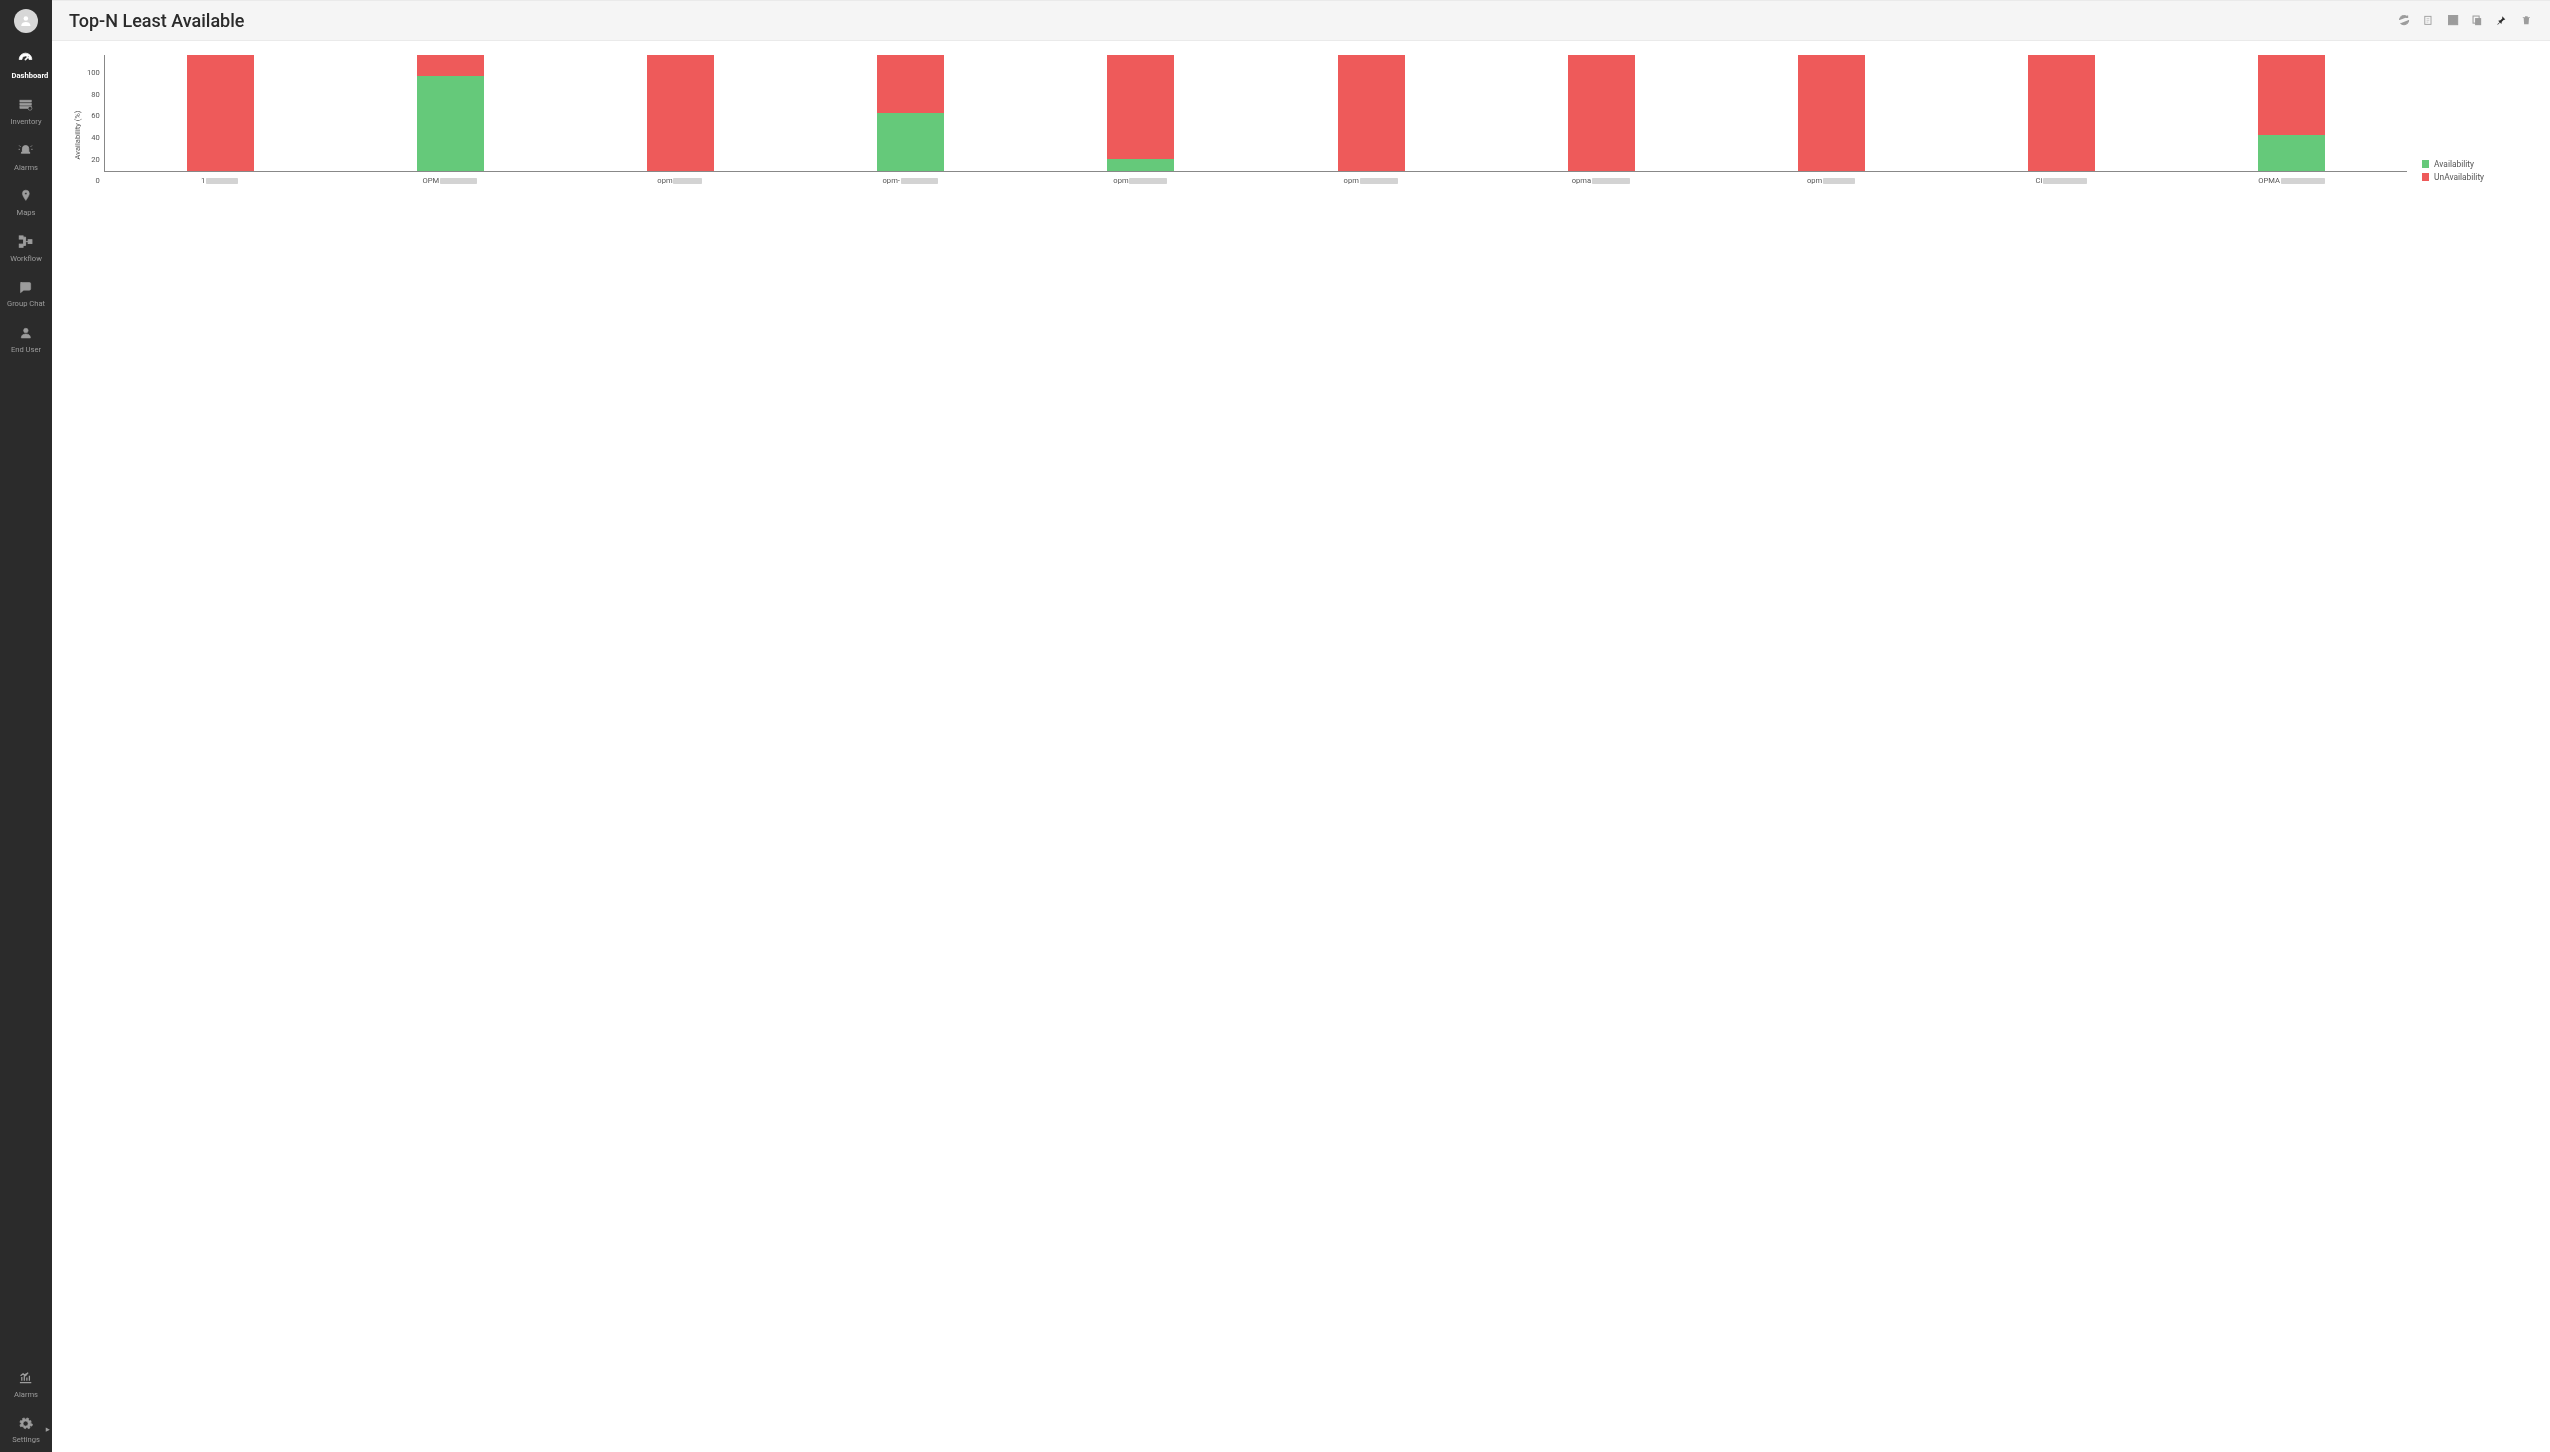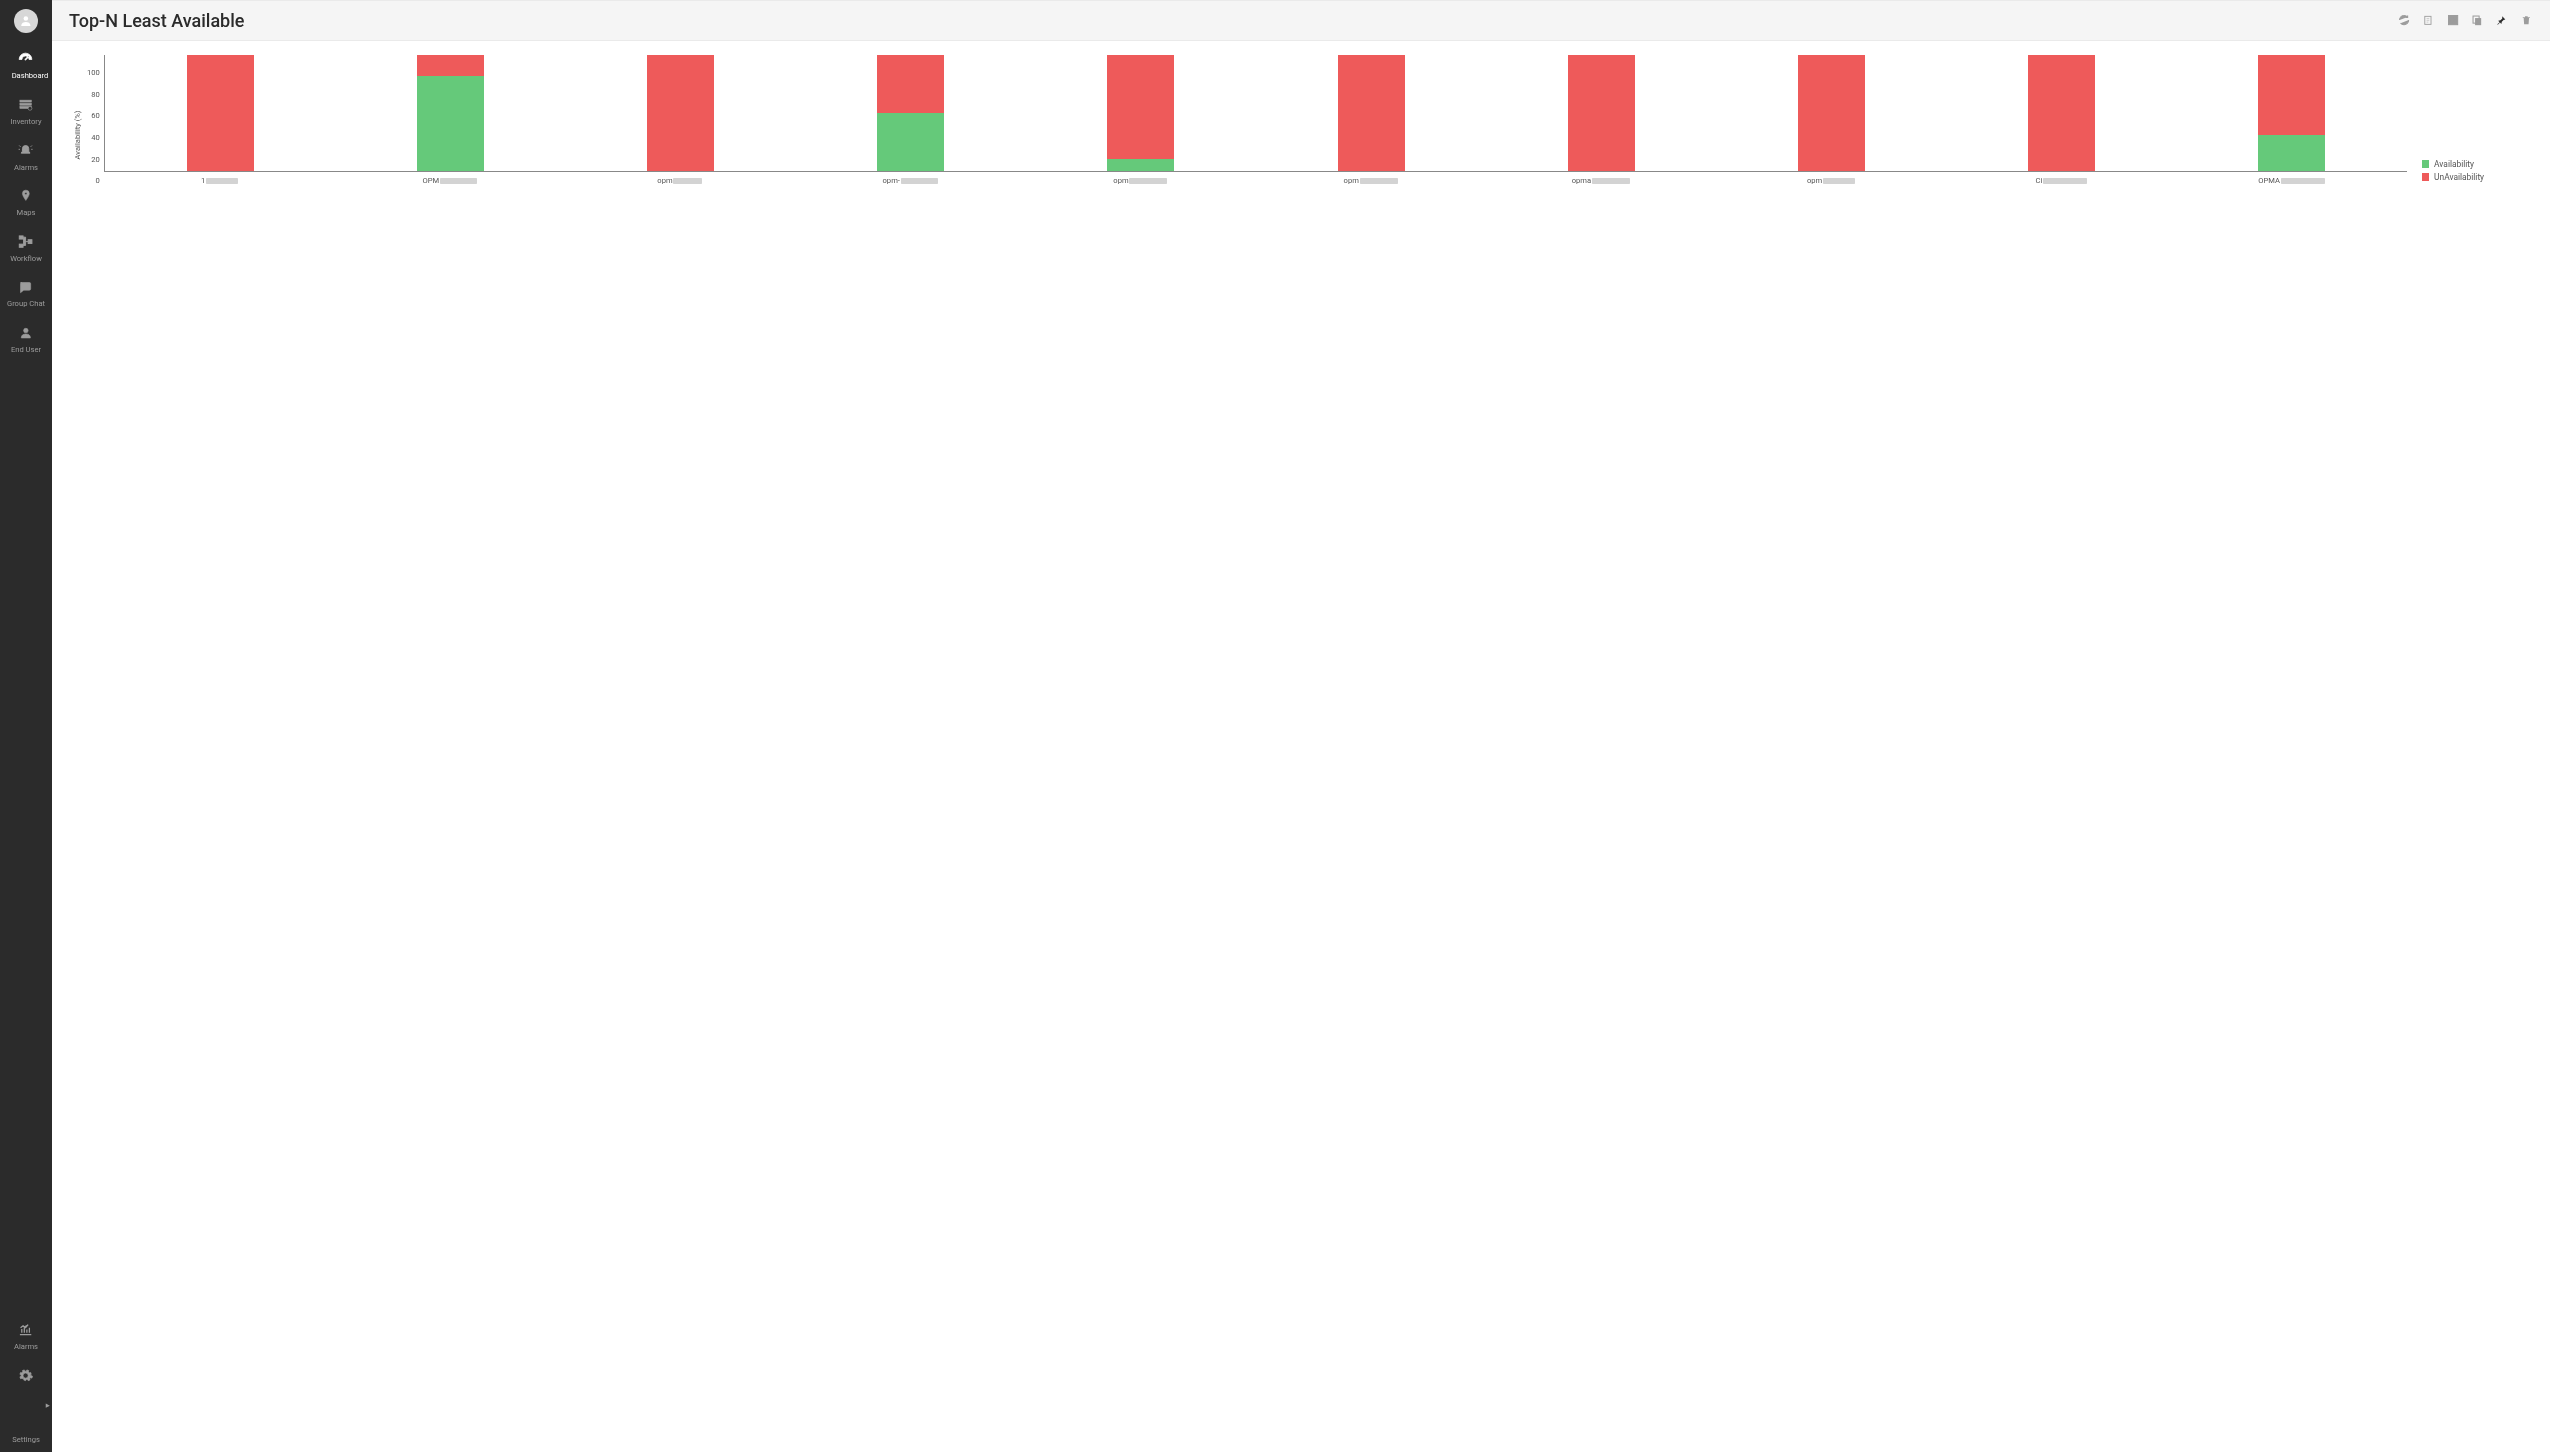--- a/index.html
+++ b/index.html
@@ -3,26 +3,26 @@
 <meta charset="utf-8">
 <style>
 * { margin: 0; padding: 0; box-sizing: border-box; }
 html, body { height: 100%; font-family: -apple-system, BlinkMacSystemFont, "Segoe UI", Roboto, Arial, sans-serif; background: #fff; }
 .app { display: flex; height: 100vh; }
 .sidebar { width: 52px; background: #2b2b2b; display: flex; flex-direction: column; align-items: stretch; flex-shrink: 0; }
 .avatar { width: 24.4px; height: 24.4px; border-radius: 50%; background: #d7d7d7; margin: 9.1px auto; display: flex; align-items: center; justify-content: center; }
 .avatar svg { width: 13.7px; height: 13.7px; fill: #fff; }
 .nav-item { display: flex; flex-direction: column; align-items: center; justify-content: center; padding: 7.6px 1.5px; color: #9c9c9c; font-size: 7.6px; cursor: pointer; }
 .nav-item.active { color: #fff; font-weight: 600; }
-.nav-item.active .nav-label { font-weight: 400; padding-left: 8px; }
+.nav-item.active .nav-label { font-weight: 700; padding-left: 8px; }
 .nav-icon { width: 18.3px; height: 18.3px; display: flex; align-items: center; justify-content: center; margin-bottom: 3px; }
 .nav-icon svg { fill: currentColor; stroke: currentColor; }
 .nav-label { text-align: center; line-height: 1.2; }
 .sidebar-spacer { flex: 1; }
-.settings-item { position: relative; gap: 48px; }
+.settings-item { position: relative; }
 .settings-arrow { position: absolute; right: 2.3px; top: 50%; transform: translateY(-50%); font-size: 5.3px; color: #9c9c9c; }
 .main { flex: 1; display: flex; flex-direction: column; overflow: hidden; }
 .header { display: flex; align-items: center; justify-content: space-between; background: #f5f5f5; border-top: 0.8px solid #eaeaea; border-bottom: 0.8px solid #eaeaea; height: 41px; padding: 0 17px; }
 .page-title { font-size: 18px; font-weight: 500; color: #2b2b2b; }
 .header-actions { display: flex; gap: 10.7px; align-items: center; }
 .action-btn { width: 13.7px; height: 13.7px; cursor: pointer; color: #9c9c9c; display: flex; align-items: center; justify-content: center; }
 .action-btn svg { fill: currentColor; }
 .content { flex: 1; position: relative; padding: 13.7px 21.3px; overflow: auto; }
 .chart-wrap { display: flex; align-items: flex-end; }
 .y-axis-label { writing-mode: vertical-rl; transform: rotate(180deg); font-size: 7.6px; color: #555; margin-right: 4.6px; align-self: center; padding-bottom: 30.5px; }

